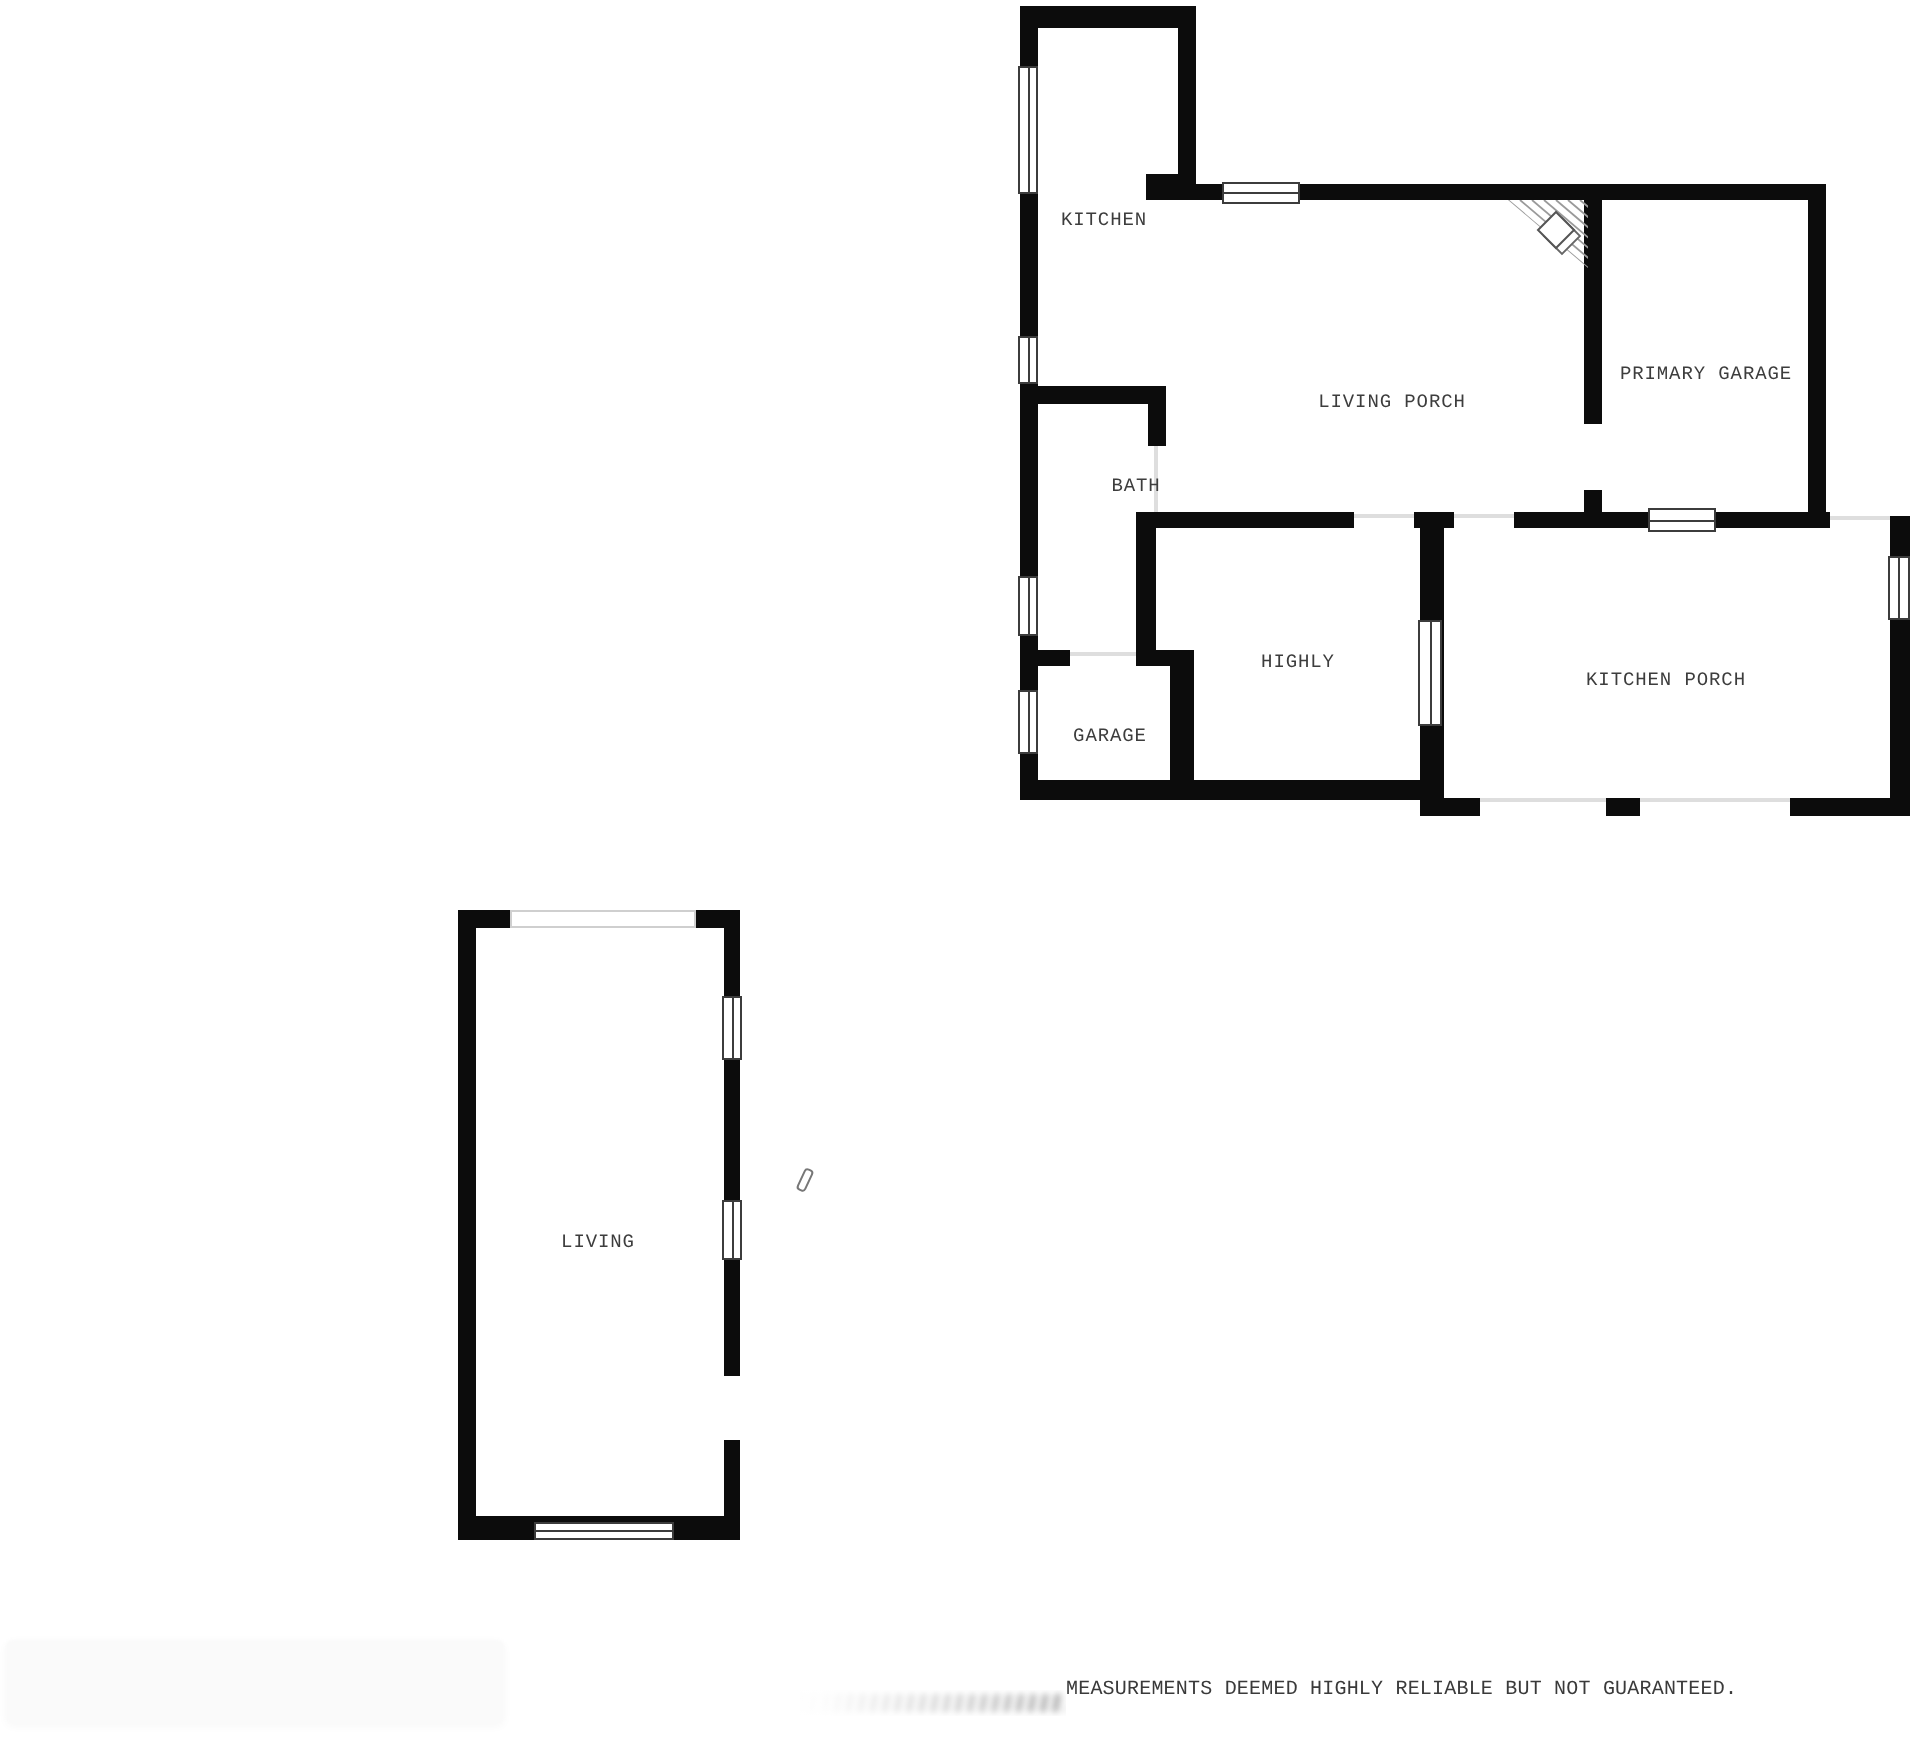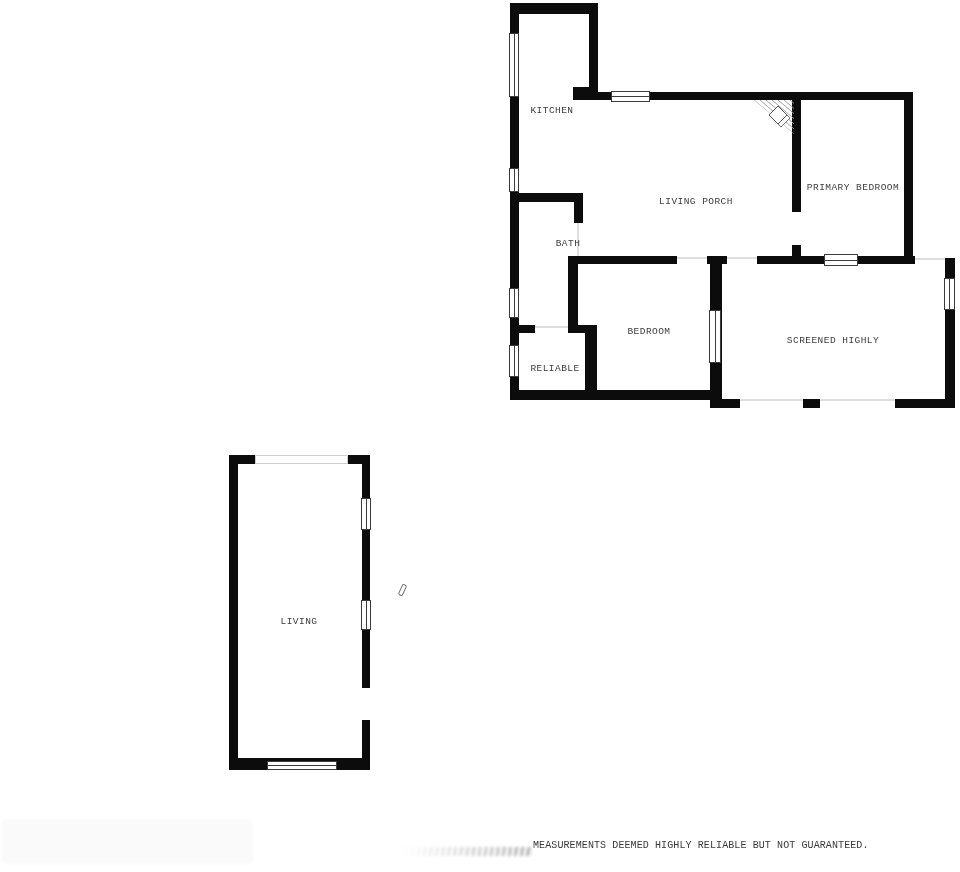--- a/index.html
+++ b/index.html
@@ -127,25 +127,25 @@
   <div class="wall" style="left:362px;top:630px;width:8px;height:58px;"></div>
   <div class="wall" style="left:362px;top:720px;width:8px;height:50px;"></div>
 
   <div class="wall" style="left:229px;top:758px;width:141px;height:12px;"></div>
   <div class="winh" style="left:267px;top:761px;width:70px;height:9px;"></div>
 
   <div class="meter"></div>
 
   <div class="lbl" style="left:552px;top:110px;">KITCHEN</div>
   <div class="lbl" style="left:696px;top:201px;">LIVING PORCH</div>
-  <div class="lbl" style="left:853px;top:187px;">PRIMARY BEDROOM</div>
+  <div class="lbl" style="left:853px;top:187px;">PRIMARY GARAGE</div>
   <div class="lbl" style="left:554px;top:243px;padding-left:28px;">BATH</div>
-  <div class="lbl" style="left:649px;top:331px;">BEDROOM</div>
-  <div class="lbl" style="left:555px;top:368px;">RELIABLE</div>
-  <div class="lbl" style="left:833px;top:340px;">SCREENED HIGHLY</div>
+  <div class="lbl" style="left:649px;top:331px;">HIGHLY</div>
+  <div class="lbl" style="left:555px;top:368px;">GARAGE</div>
+  <div class="lbl" style="left:833px;top:340px;">KITCHEN PORCH</div>
   <div class="lbl" style="left:299px;top:621px;">LIVING</div>
 
   <div class="logo-blur"></div>
   <div class="wm">
     <div class="wm-stripes"></div>
     <div class="wm-fade"></div>
   </div>
   <div class="disclaimer">MEASUREMENTS DEEMED HIGHLY RELIABLE BUT NOT GUARANTEED.</div>
 
 </div>

